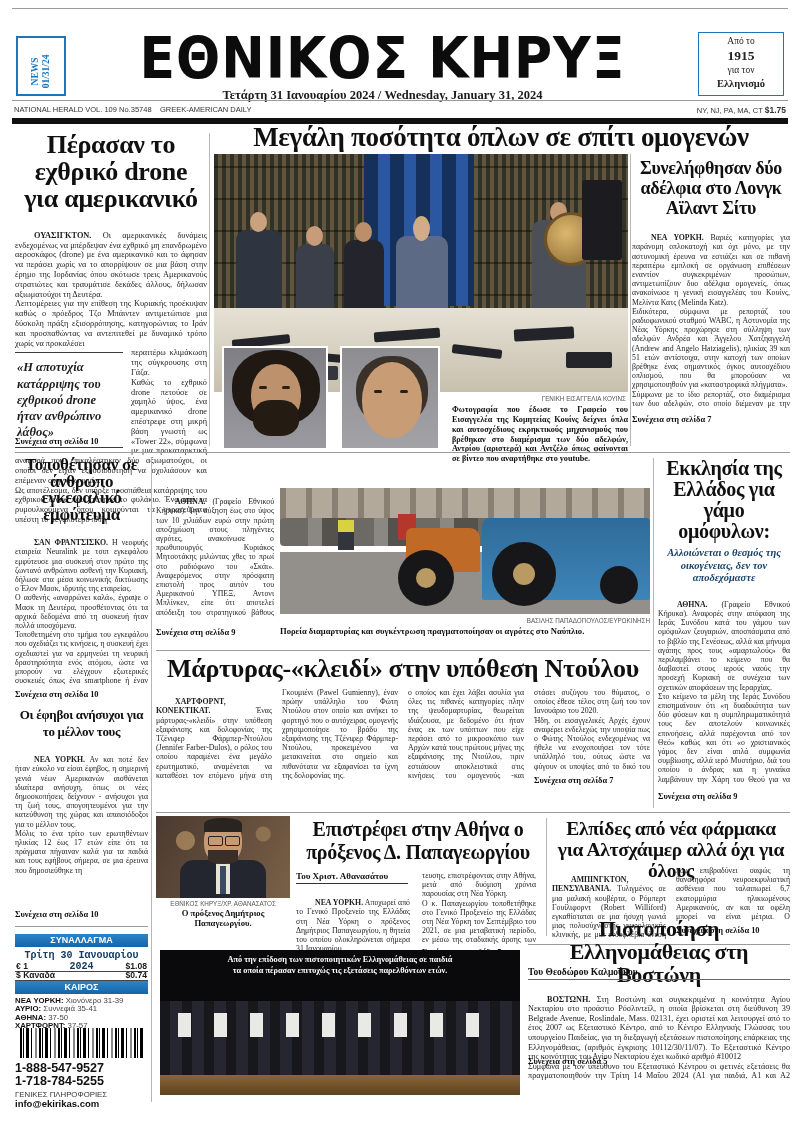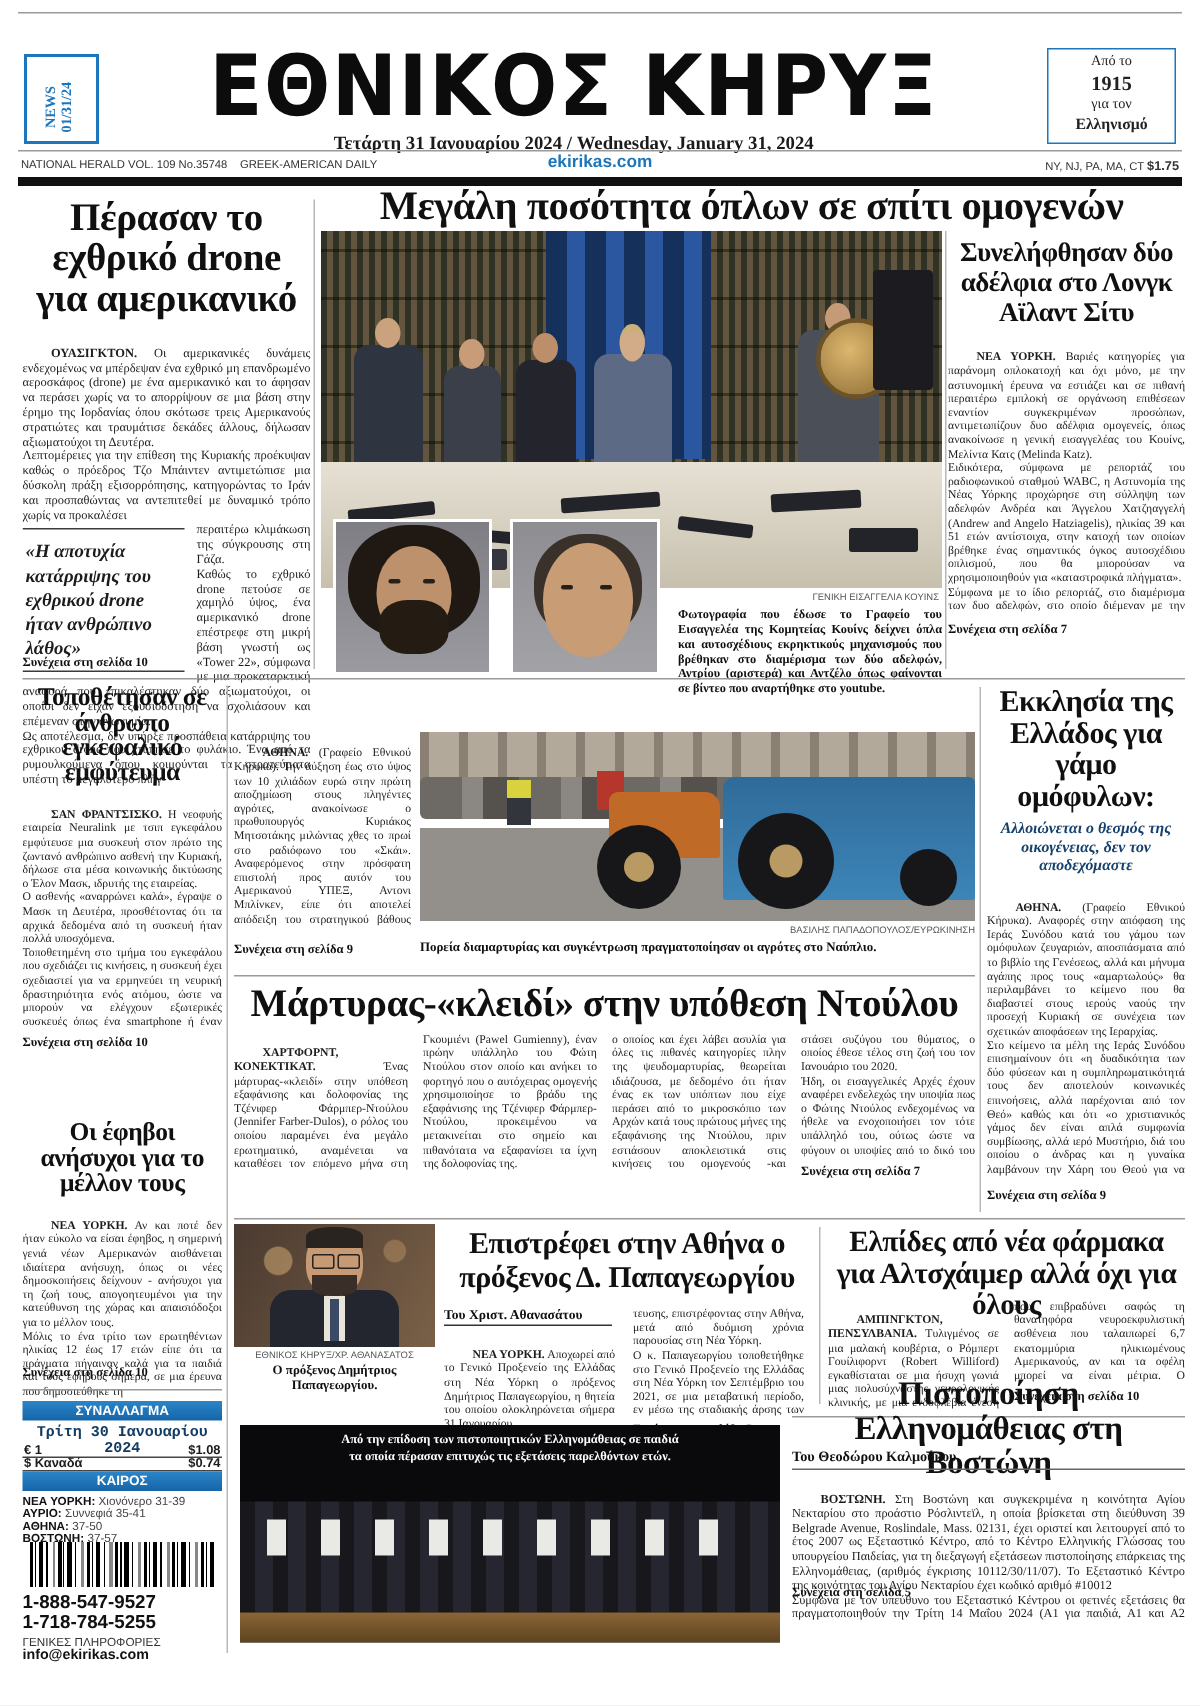--- a/index.html
+++ b/index.html
@@ -105,21 +105,20 @@
     <span>για τον</span><br>
     <b style="font-size:10.5px;">Ελληνισμό</b>
   </div>
 
   <div class="hr" style="left:12px;right:12px;top:100px;"></div>
   <div class="inforow">
     <span style="position:absolute;left:0;top:3px;">
       <span>NATIONAL HERALD VOL. 109 No.35748</span>&nbsp;&nbsp;&nbsp;
       <span>GREEK-AMERICAN DAILY</span>
     </span>
-    <span class="site">ekirikas.com</span>
     <span style="position:absolute;right:0;top:3px;">
       <span>NY, NJ, PA, MA, CT</span>
       <b style="font-size:8.5px;">$1.75</b>
     </span>
   </div>
   <div class="blackbar"></div>
 
   <div class="abs" style="left:15px;top:131px;width:192px;">
     <h3 style="font-size:26px;line-height:27px;">Πέρασαν το εχθρικό drone για αμερικανικό</h3>
     <div class="bd bd2" style="margin-top:9px;">
@@ -194,21 +193,21 @@
     <h3 style="font-size:17px;line-height:16.5px;">Τοποθέτησαν σε άνθρωπο εγκεφαλικό εμφύτευμα</h3>
     <div class="bd" style="margin-top:6px;height:156px;">
       <span class="dl">ΣΑΝ ΦΡΑΝΤΣΙΣΚΟ.</span><span> Η νεοφυής εταιρεία Neuralink με τσιπ εγκεφάλου εμφύτευσε μια συσκευή στον πρώτο της ζωντανό ανθρώπινο ασθενή την Κυριακή, δήλωσε στα μέσα κοινωνικής δικτύωσης ο Έλον Μασκ, ιδρυτής της εταιρείας.
 Ο ασθενής «αναρρώνει καλά», έγραψε ο Μασκ τη Δευτέρα, προσθέτοντας ότι τα αρχικά δεδομένα από τη συσκευή ήταν πολλά υποσχόμενα.
 Τοποθετημένη στο τμήμα του εγκεφάλου που σχεδιάζει τις κινήσεις, η συσκευή έχει σχεδιαστεί για να ερμηνεύει τη νευρική δραστηριότητα ενός ατόμου, ώστε να μπορούν να ελέγχουν εξωτερικές συσκευές όπως ένα smartphone ή έναν υπολογιστή με τις σκέψεις τους, αναγράφεται στον ιστότοπο της Neuralink. Η συσκευή βρίσκεται επί του παρόντος σε κλινικές δοκιμές, οι</span>
     </div>
   </div>
   <div class="ft" style="left:15px;top:690px;">Συνέχεια στη σελίδα 10</div>
 
   <div class="abs" style="left:15px;top:706px;width:133px;">
-    <h3 style="font-size:17px;line-height:17px;margin-top:40px;">Οι έφηβοι ανήσυχοι για το μέλλον τους</h3>
+    <h3 style="font-size:13px;line-height:17px;">Οι έφηβοι ανήσυχοι για το μέλλον τους</h3>
     <div class="bd" style="margin-top:6px;height:138px;">
       <span class="dl">ΝΕΑ ΥΟΡΚΗ.</span><span> Αν και ποτέ δεν ήταν εύκολο να είσαι έφηβος, η σημερινή γενιά νέων Αμερικανών αισθάνεται ιδιαίτερα ανήσυχη, όπως οι νέες δημοσκοπήσεις δείχνουν - ανήσυχοι για τη ζωή τους, απογοητευμένοι για την κατεύθυνση της χώρας και απαισιόδοξοι για το μέλλον τους.
 Μόλις το ένα τρίτο των ερωτηθέντων ηλικίας 12 έως 17 ετών είπε ότι τα πράγματα πήγαιναν καλά για τα παιδιά και τους εφήβους σήμερα, σε μια έρευνα που δημοσιεύθηκε τη</span>
     </div>
   </div>
   <div class="ft" style="left:15px;top:910px;">Συνέχεια στη σελίδα 10</div>
   <div class="hr" style="left:15px;top:926px;width:133px;"></div>
 
   <div class="boxhead" style="top:934px;left:15px;">ΣΥΝΑΛΛΑΓΜΑ</div>
   <div class="exdate abs" style="left:15px;top:950px;width:133px;">Τρίτη 30 Ιανουαρίου 2024</div>
@@ -219,21 +218,21 @@
   <div class="exrow abs" style="left:15px;top:969px;width:131px;">
     <span>$ Καναδά</span>
     <span>$0.74</span>
   </div>
 
   <div class="boxhead" style="top:981px;left:15px;">ΚΑΙΡΟΣ</div>
   <div class="abs" style="left:15px;top:997px;width:133px;">
     <div class="wline"><b>ΝΕΑ ΥΟΡΚΗ:</b> <span>Χιονόνερο 31-39</span></div>
     <div class="wline"><b>ΑΥΡΙΟ:</b> <span>Συννεφιά 35-41</span></div>
     <div class="wline"><b>ΑΘΗΝΑ:</b> <span>37-50</span></div>
-    <div class="wline"><b>ΒΟΣΤΩΝΗ:</b> <span>37-57</span></div>
+    <div class="wline"><b>ΧΑΡΤΦΟΡΝΤ:</b> <span>37-57</span></div>
   </div>
 
   <div class="barcode" style="left:20px;top:1028px;width:123px;height:30px;"></div>
   <div class="phone abs" style="left:15px;top:1062px;">1-888-547-9527</div>
   <div class="phone abs" style="left:15px;top:1075px;">1-718-784-5255</div>
   <div class="abs" style="left:15px;top:1090px;font-family:'Liberation Sans',sans-serif;font-size:7.8px;color:#333;">ΓΕΝΙΚΕΣ ΠΛΗΡΟΦΟΡΙΕΣ</div>
   <div class="abs" style="left:15px;top:1098px;font-family:'Liberation Sans',sans-serif;font-weight:bold;font-size:9.5px;color:#111;">info@ekirikas.com</div>
 
   <div class="abs" style="left:156px;top:458px;width:494px;height:188px;">
     <div class="bd abs" style="left:0;top:30px;width:118px;height:129px;">

